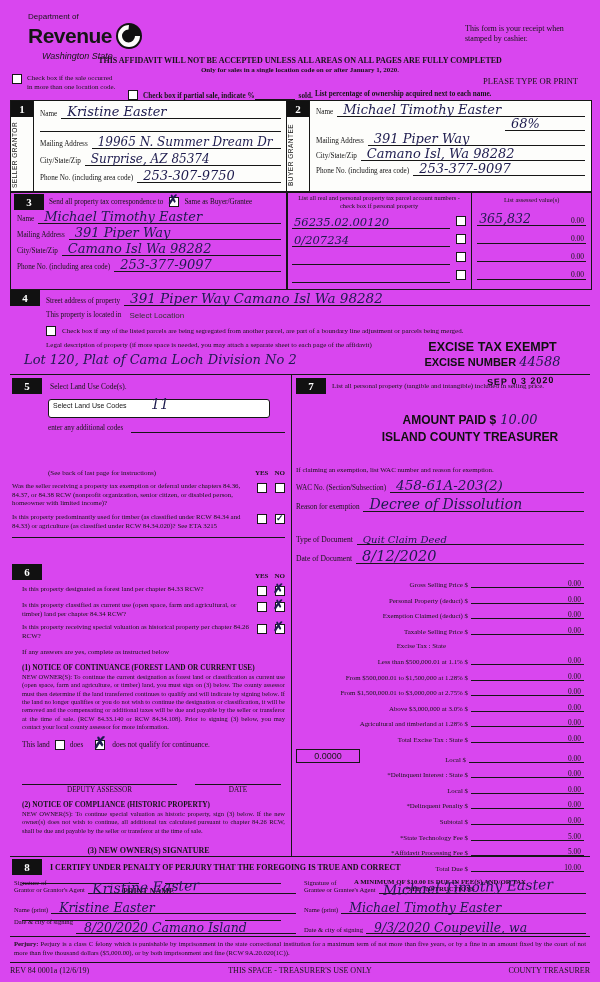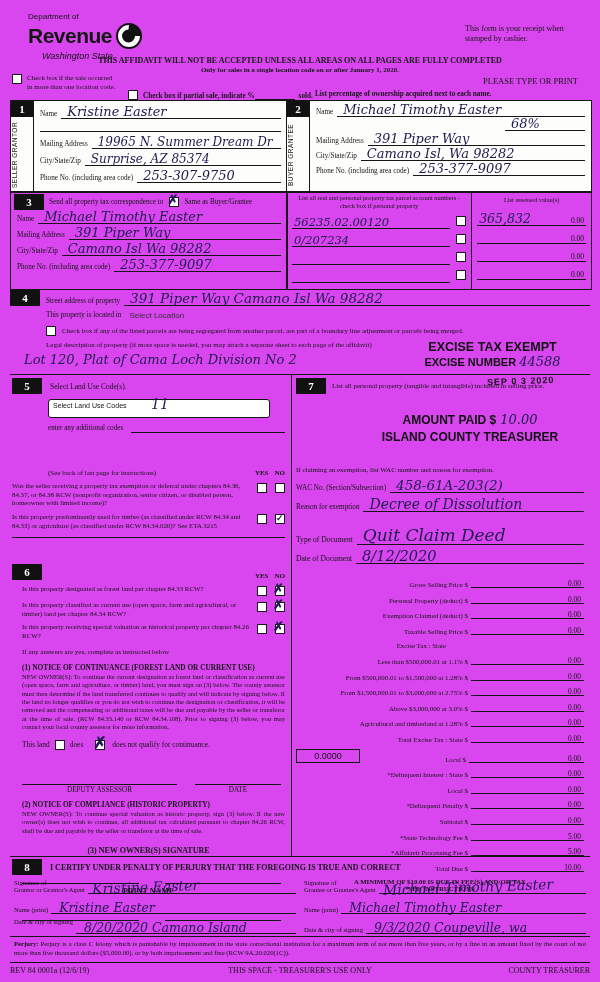--- a/index.html
+++ b/index.html
@@ -435,21 +435,21 @@
     <div style="display:flex;align-items:flex-end;margin-top:3px;">
       <span class="flabel">Reason for exemption</span>
       <span class="wline" style="height:15px;">
           <span class="hw" style="font-size:14px;">Decree of Dissolution</span>
         </span>
     </div>
 
     <div style="display:flex;align-items:flex-end;margin-top:16px;">
       <span class="flabel" style="font-size:7.6px;">Type of Document</span>
       <span class="wline" style="height:16px;">
-          <span class="hw" style="font-size:17px;">Quit Claim Deed</span>
+          <span class="hw" style="font-size:10px;">Quit Claim Deed</span>
         </span>
     </div>
     <div style="display:flex;align-items:flex-end;margin-top:2px;">
       <span class="flabel" style="font-size:7.6px;">Date of Document</span>
       <span class="wline" style="height:16px;">
           <span class="hw" style="font-size:14.5px;">8/12/2020</span>
         </span>
     </div>
 
     <div style="margin-top:14px;">

